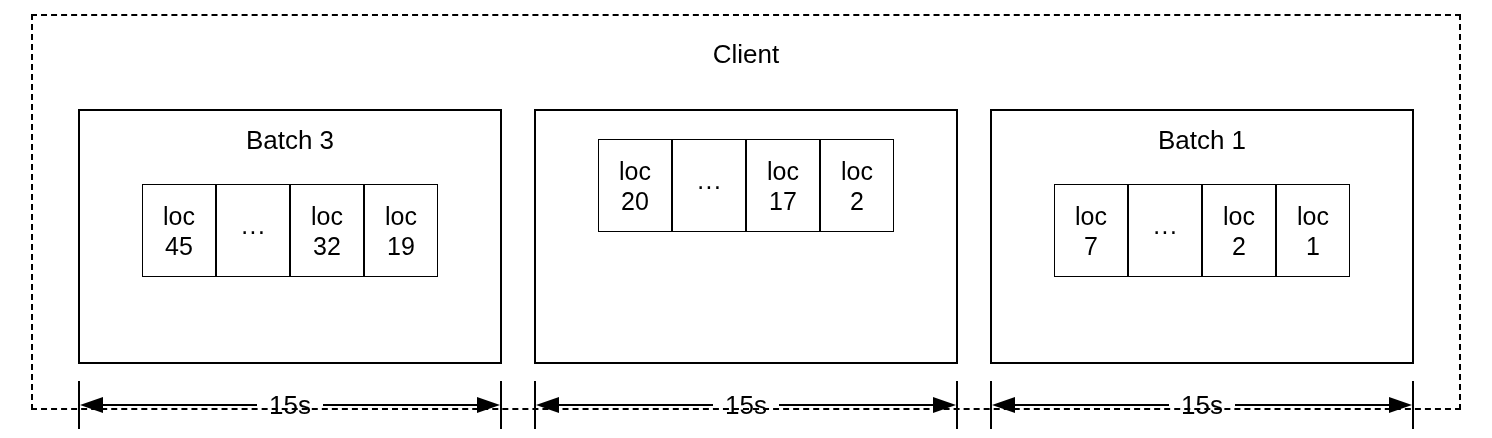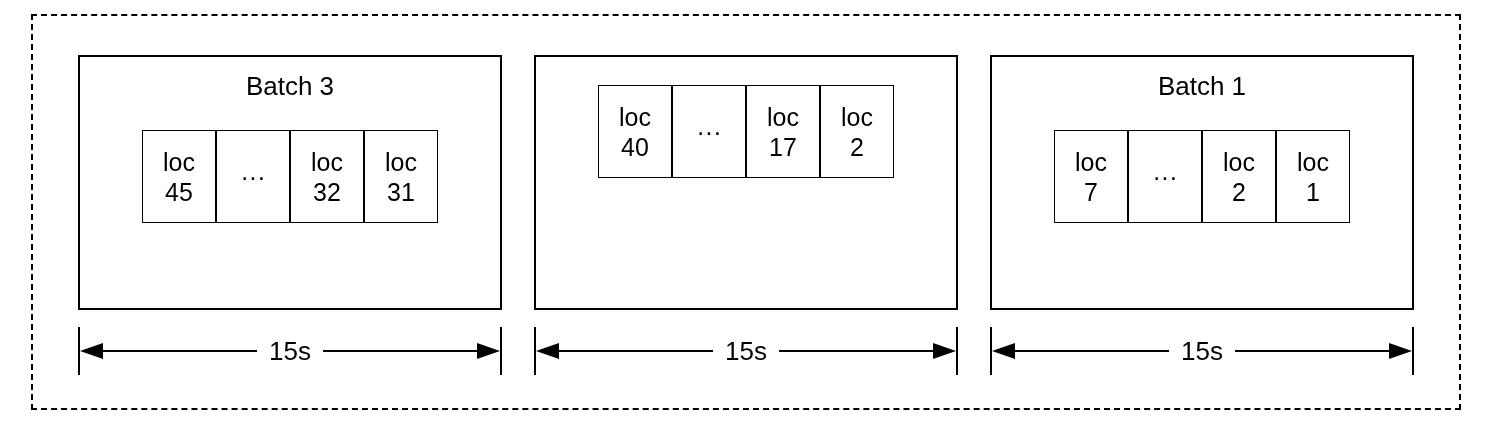--- a/index.html
+++ b/index.html
@@ -100,61 +100,62 @@
     padding: 0 12px;
     font-size: 26px;
     line-height: 30px;
   }
 </style>
 </head>
 <body>
 
 <div class="canvas">
   <div class="client-box">
+    <div class="client-title">Client</div>
 
     <div class="batches-row">
 
       <div class="batch-col">
         <div class="batch-box">
           <div class="batch-title">Batch 3</div>
           <div class="slots-row">
             <div class="slot">
               <div>loc</div>
               <div>45</div>
             </div>
             <div class="slot">
               <div>···</div>
             </div>
             <div class="slot">
               <div>loc</div>
               <div>32</div>
             </div>
             <div class="slot">
               <div>loc</div>
-              <div>31</div>
+              <div>19</div>
             </div>
           </div>
         </div>
         <div class="duration-arrow">
           <span class="tick"></span>
           <span class="ah ah-left"></span>
           <span class="arrow-line"></span>
           <span class="duration-label">15s</span>
           <span class="arrow-line"></span>
           <span class="ah ah-right"></span>
           <span class="tick"></span>
         </div>
       </div>
 
       <div class="batch-col">
         <div class="batch-box">
           <div class="slots-row">
             <div class="slot">
               <div>loc</div>
-              <div>40</div>
+              <div>20</div>
             </div>
             <div class="slot">
               <div>···</div>
             </div>
             <div class="slot">
               <div>loc</div>
               <div>17</div>
             </div>
             <div class="slot">
               <div>loc</div>

